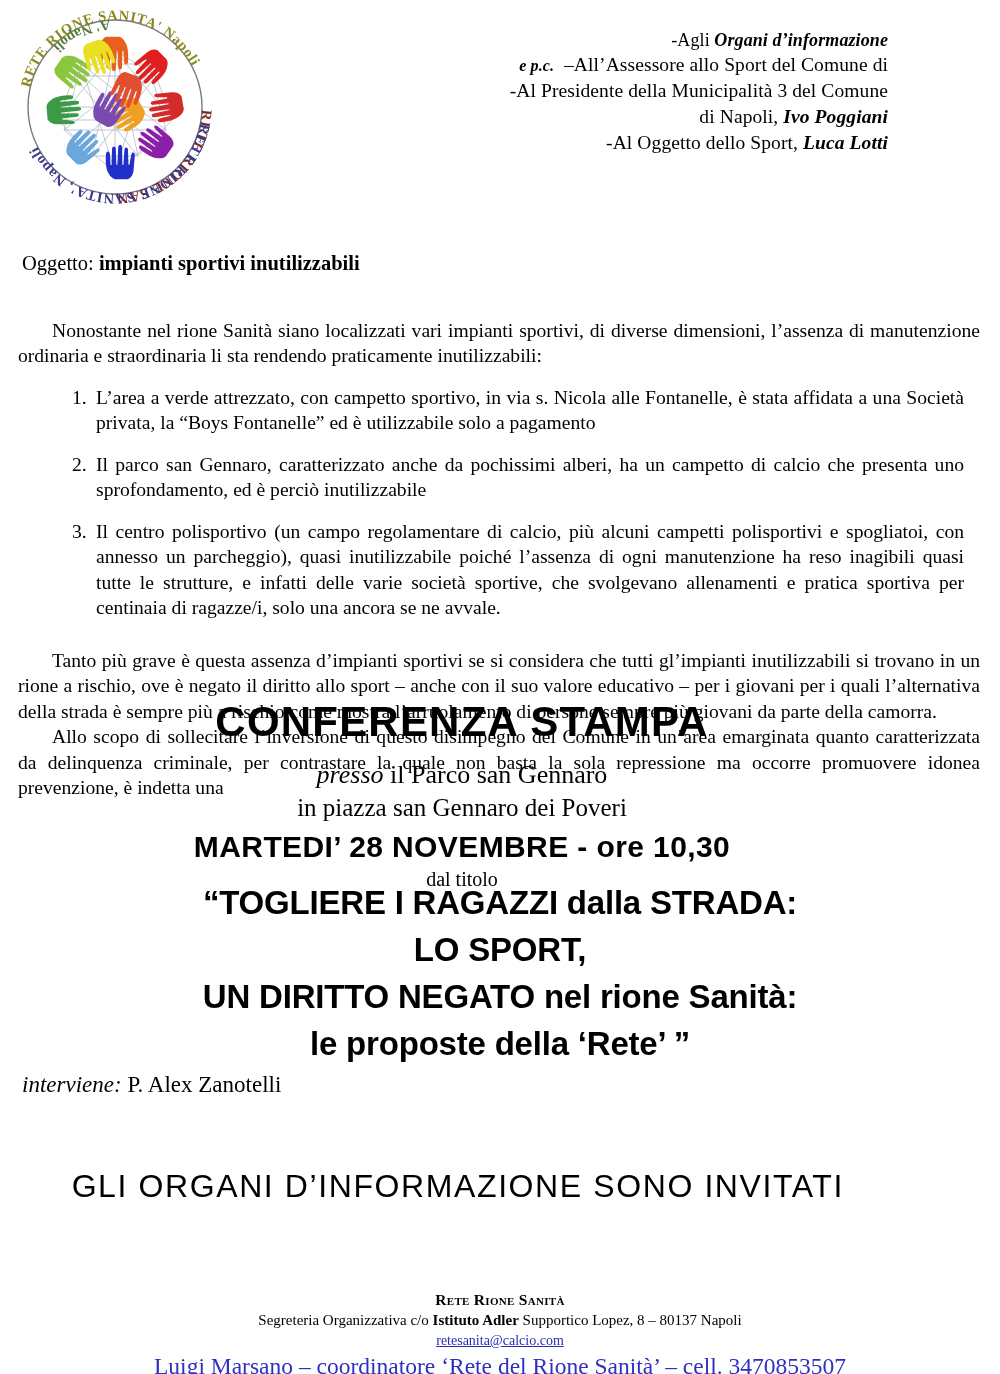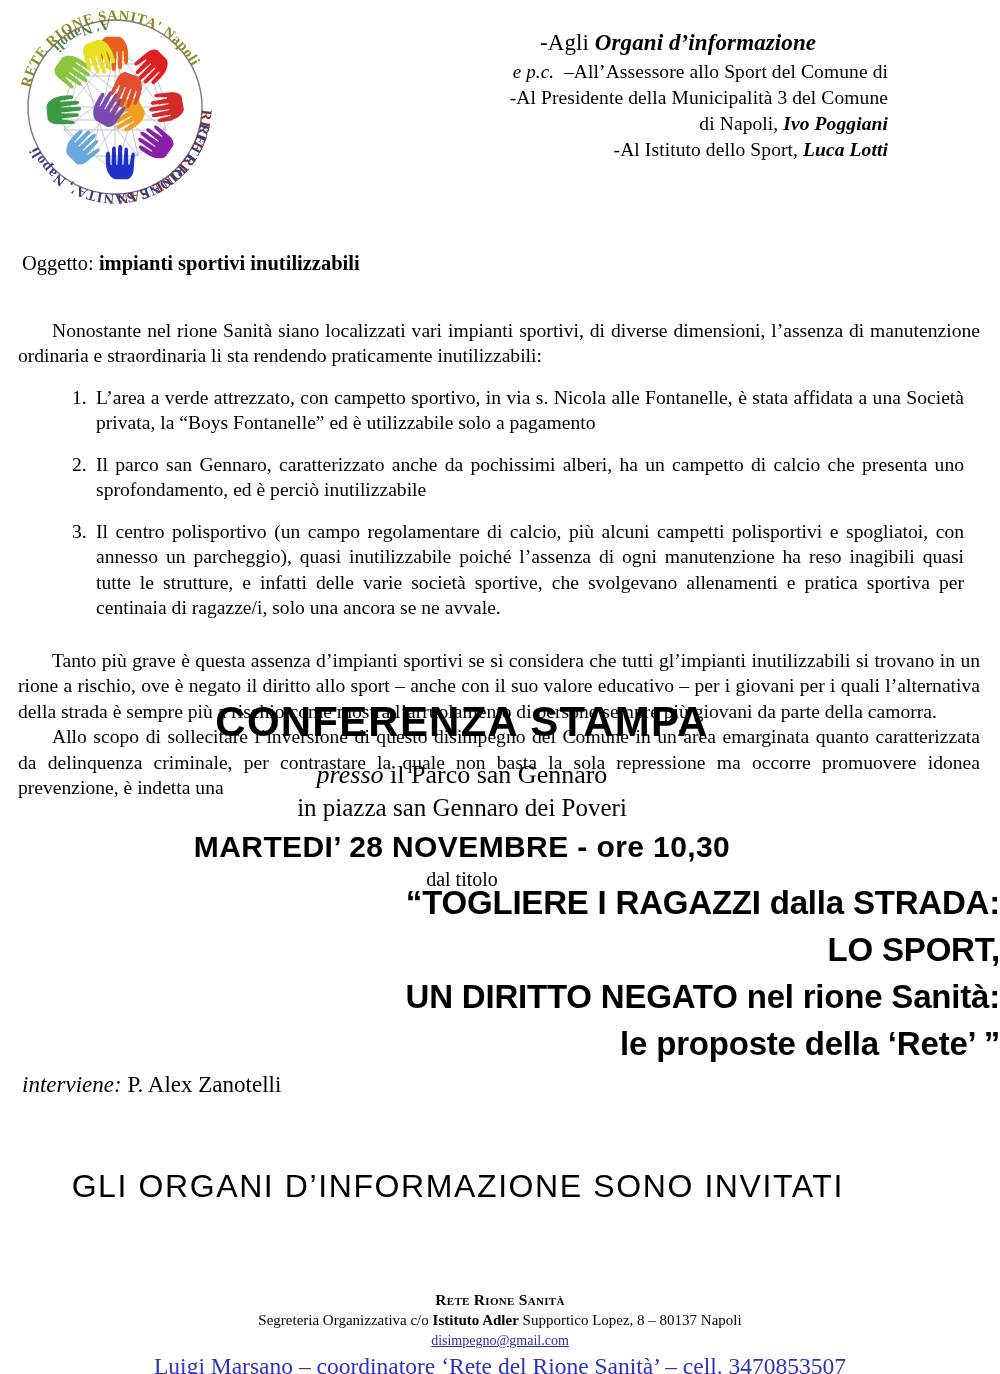--- a/index.html
+++ b/index.html
@@ -40,26 +40,27 @@
     position: absolute;
     right: 112px;
     top: 28px;
     width: 420px;
     text-align: right;
     font-size: 19.5px;
     line-height: 1.34;
     letter-spacing: 0.1px;
   }
   .addressee-line { white-space: nowrap; }
-  .addressee-line.l1 { font-size: 23px; text-align: center; }
+  .addressee-line.l1 { font-size: 18px; }
   .b-italic { font-weight: bold; font-style: italic; }
   .it { font-style: italic; }
   .epc {
     font-style: italic;
-    font-size: 19px;
+    font-size: 16px;
+    font-weight: bold;
   }
 
   
   .subject {
     position: absolute;
     left: 22px;
     top: 252px;
     font-size: 20.5px;
   }
   .subject b { font-weight: bold; }
@@ -148,21 +149,21 @@
     left: 0;
     top: 880px;
     width: 1000px;
     text-align: center;
     font-family: "Liberation Sans", "DejaVu Sans", sans-serif;
     font-weight: bold;
     font-size: 33px;
     line-height: 1.42;
     letter-spacing: -0.2px;
   }
-  .quote-title .qline { display: block; text-align: right; }
+  .quote-title .qline { display: block; }
 
   
   .interviene {
     position: absolute;
     left: 22px;
     top: 1072px;
     font-size: 23px;
   }
   .interviene .it { font-style: italic; }
 
@@ -303,21 +304,21 @@
       <div class="addressee-line">
         <span class="epc">e p.c.</span>&nbsp;&nbsp;<span>–All’Assessore allo Sport del Comune di</span>
       </div>
       <div class="addressee-line">
         <span>-Al Presidente della Municipalità 3 del Comune</span>
       </div>
       <div class="addressee-line">
         <span>di Napoli, </span><span class="b-italic">Ivo Poggiani</span>
       </div>
       <div class="addressee-line">
-        <span>-Al Istituto dello Sport, </span><span class="b-italic">Luca Lotti</span>
+        <span>-Al Oggetto dello Sport, </span><span class="b-italic">Luca Lotti</span>
       </div>
     </div>
   </div>
 
   <div class="subject">
     <span>Oggetto: </span><b>impianti sportivi inutilizzabili</b>
   </div>
 
   <div class="body-text">
     <p class="para">Nonostante nel rione Sanità siano localizzati vari impianti sportivi, di diverse dimensioni, l’assenza di manutenzione ordinaria e straordinaria li sta rendendo praticamente inutilizzabili:</p>
@@ -356,18 +357,18 @@
   </div>
 
   <div class="invito">GLI  ORGANI  D’INFORMAZIONE  SONO  INVITATI</div>
 
   <div class="footer">
     <p class="footer-org">Rete Rione Sanità</p>
     <p class="footer-addr">
       <span>Segreteria Organizzativa c/o </span><b>Istituto Adler</b><span>  Supportico Lopez, 8 – 80137 Napoli</span>
     </p>
     <div>
-      <a class="footer-mail" href="#">disimpegno@gmail.com</a>
+      <a class="footer-mail" href="#">retesanita@calcio.com</a>
     </div>
     <p class="footer-coord">Luigi Marsano – coordinatore ‘Rete del Rione Sanità’ – cell. 3470853507</p>
   </div>
 
 </div>
 
 </body></html>

